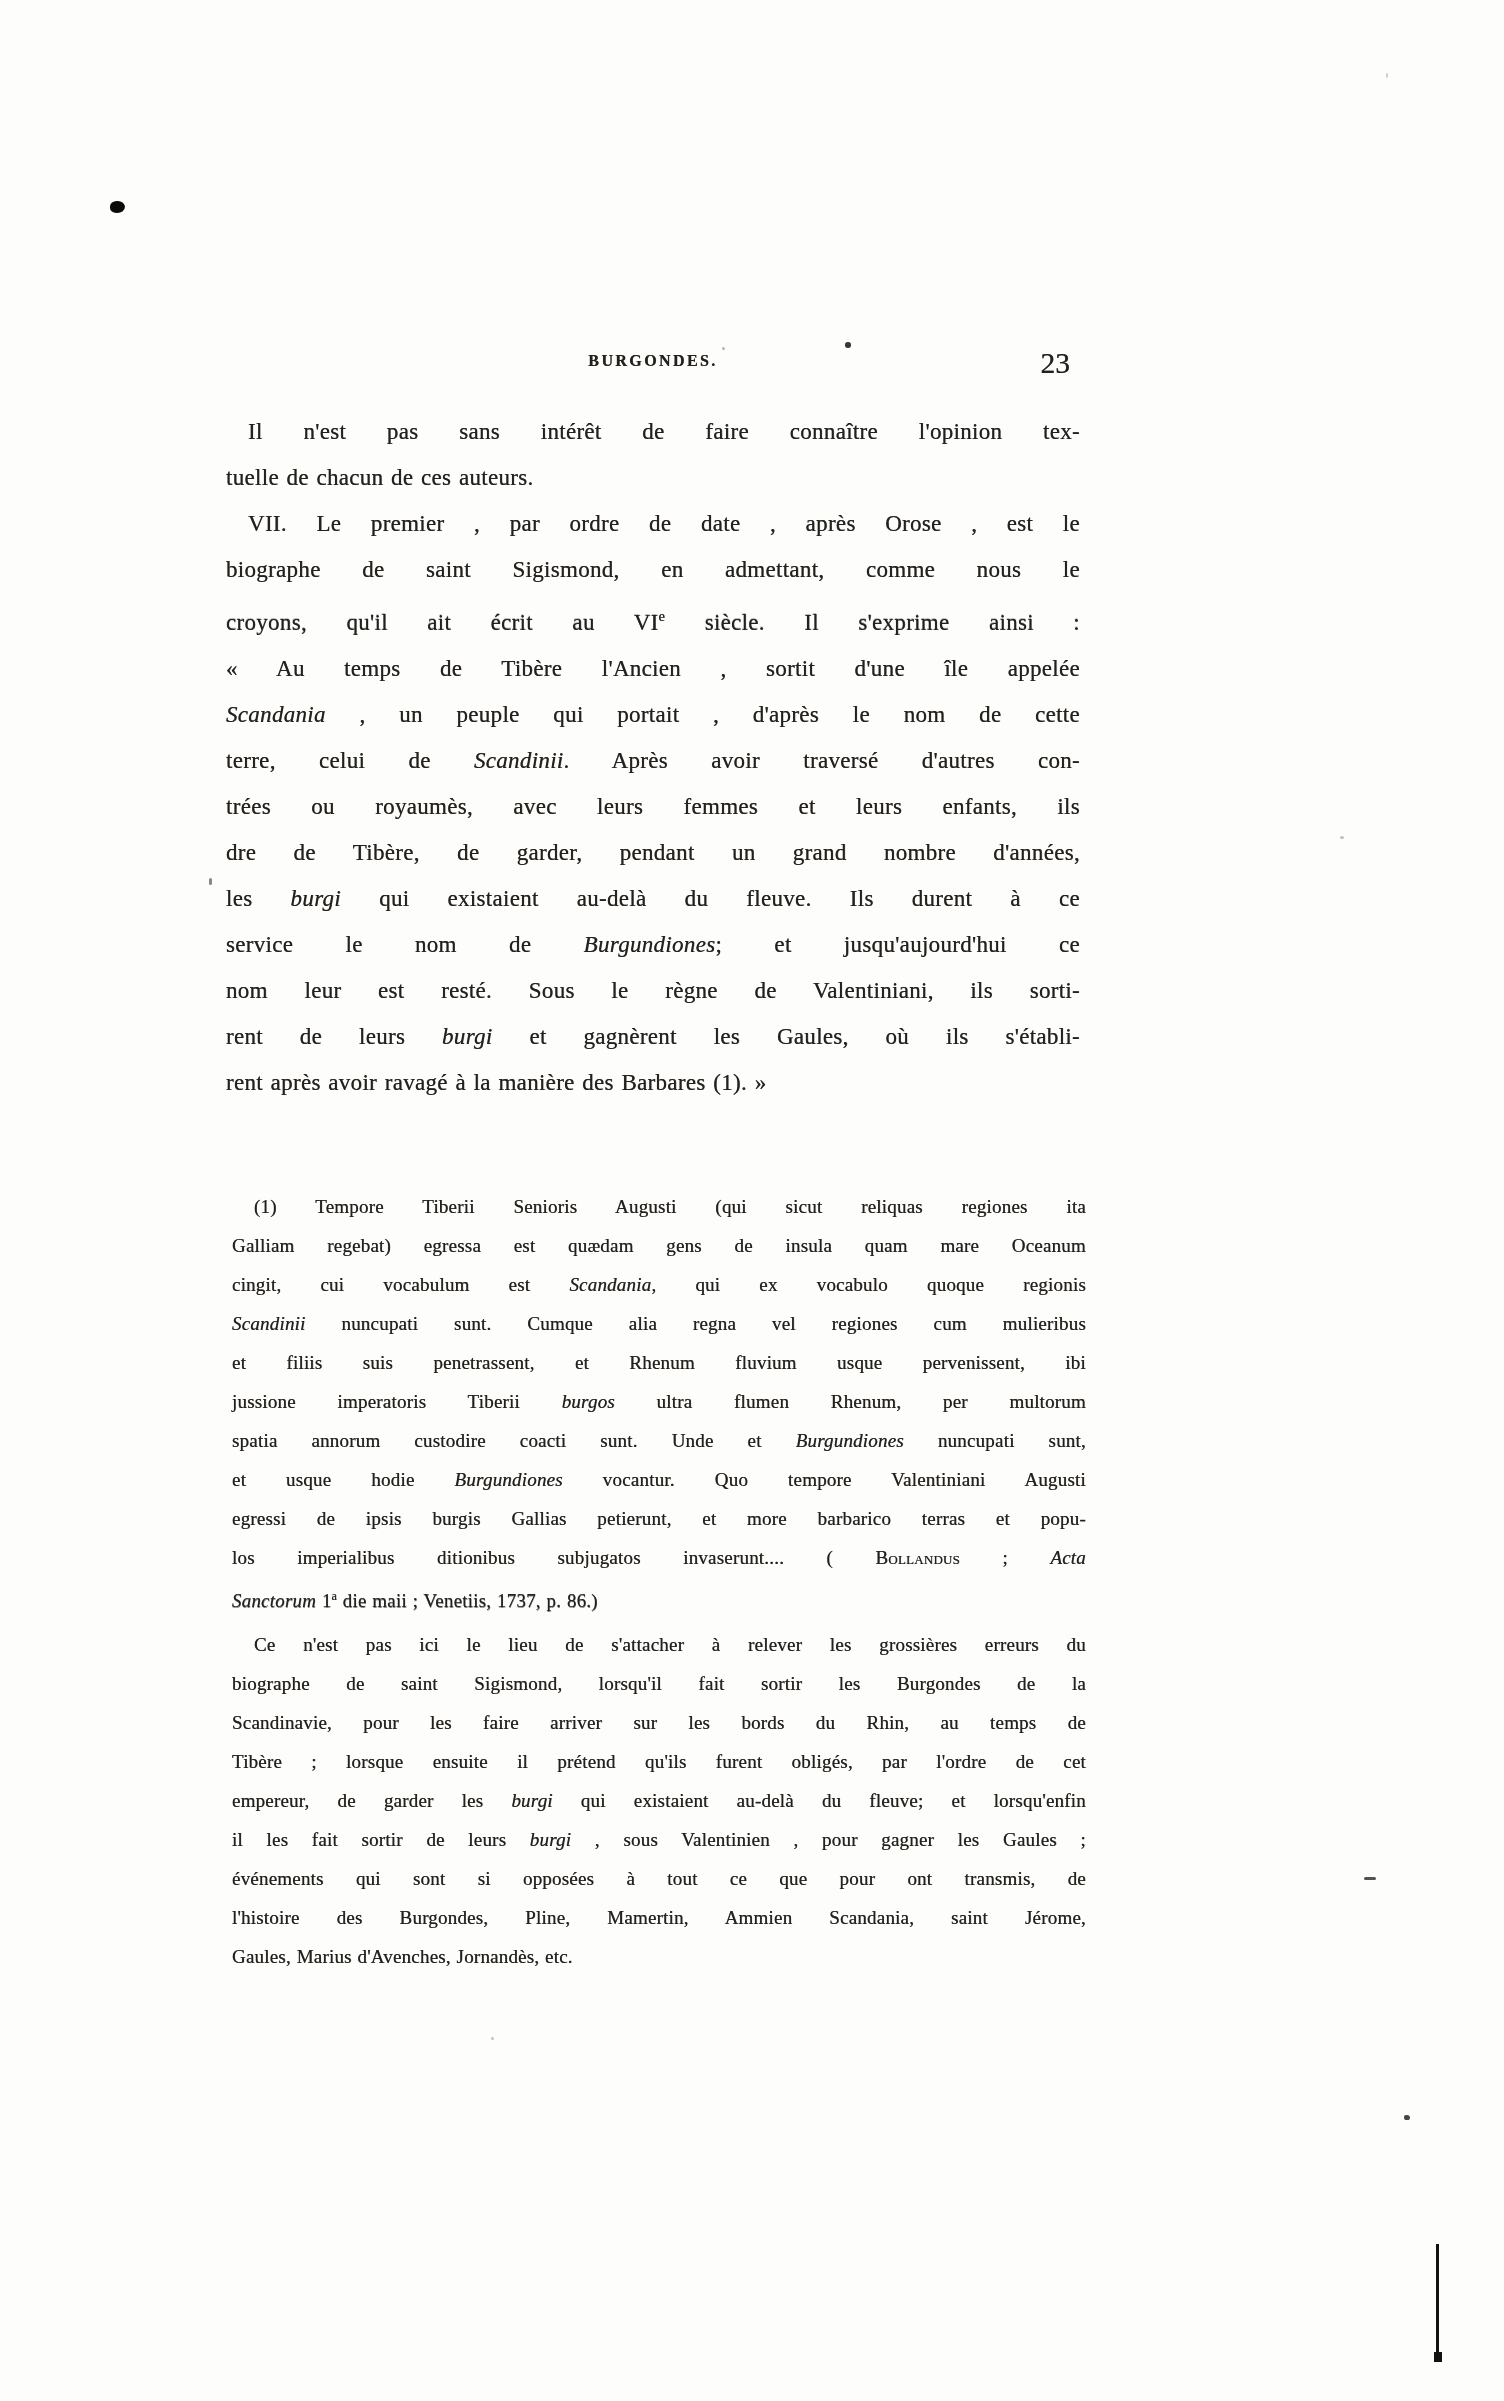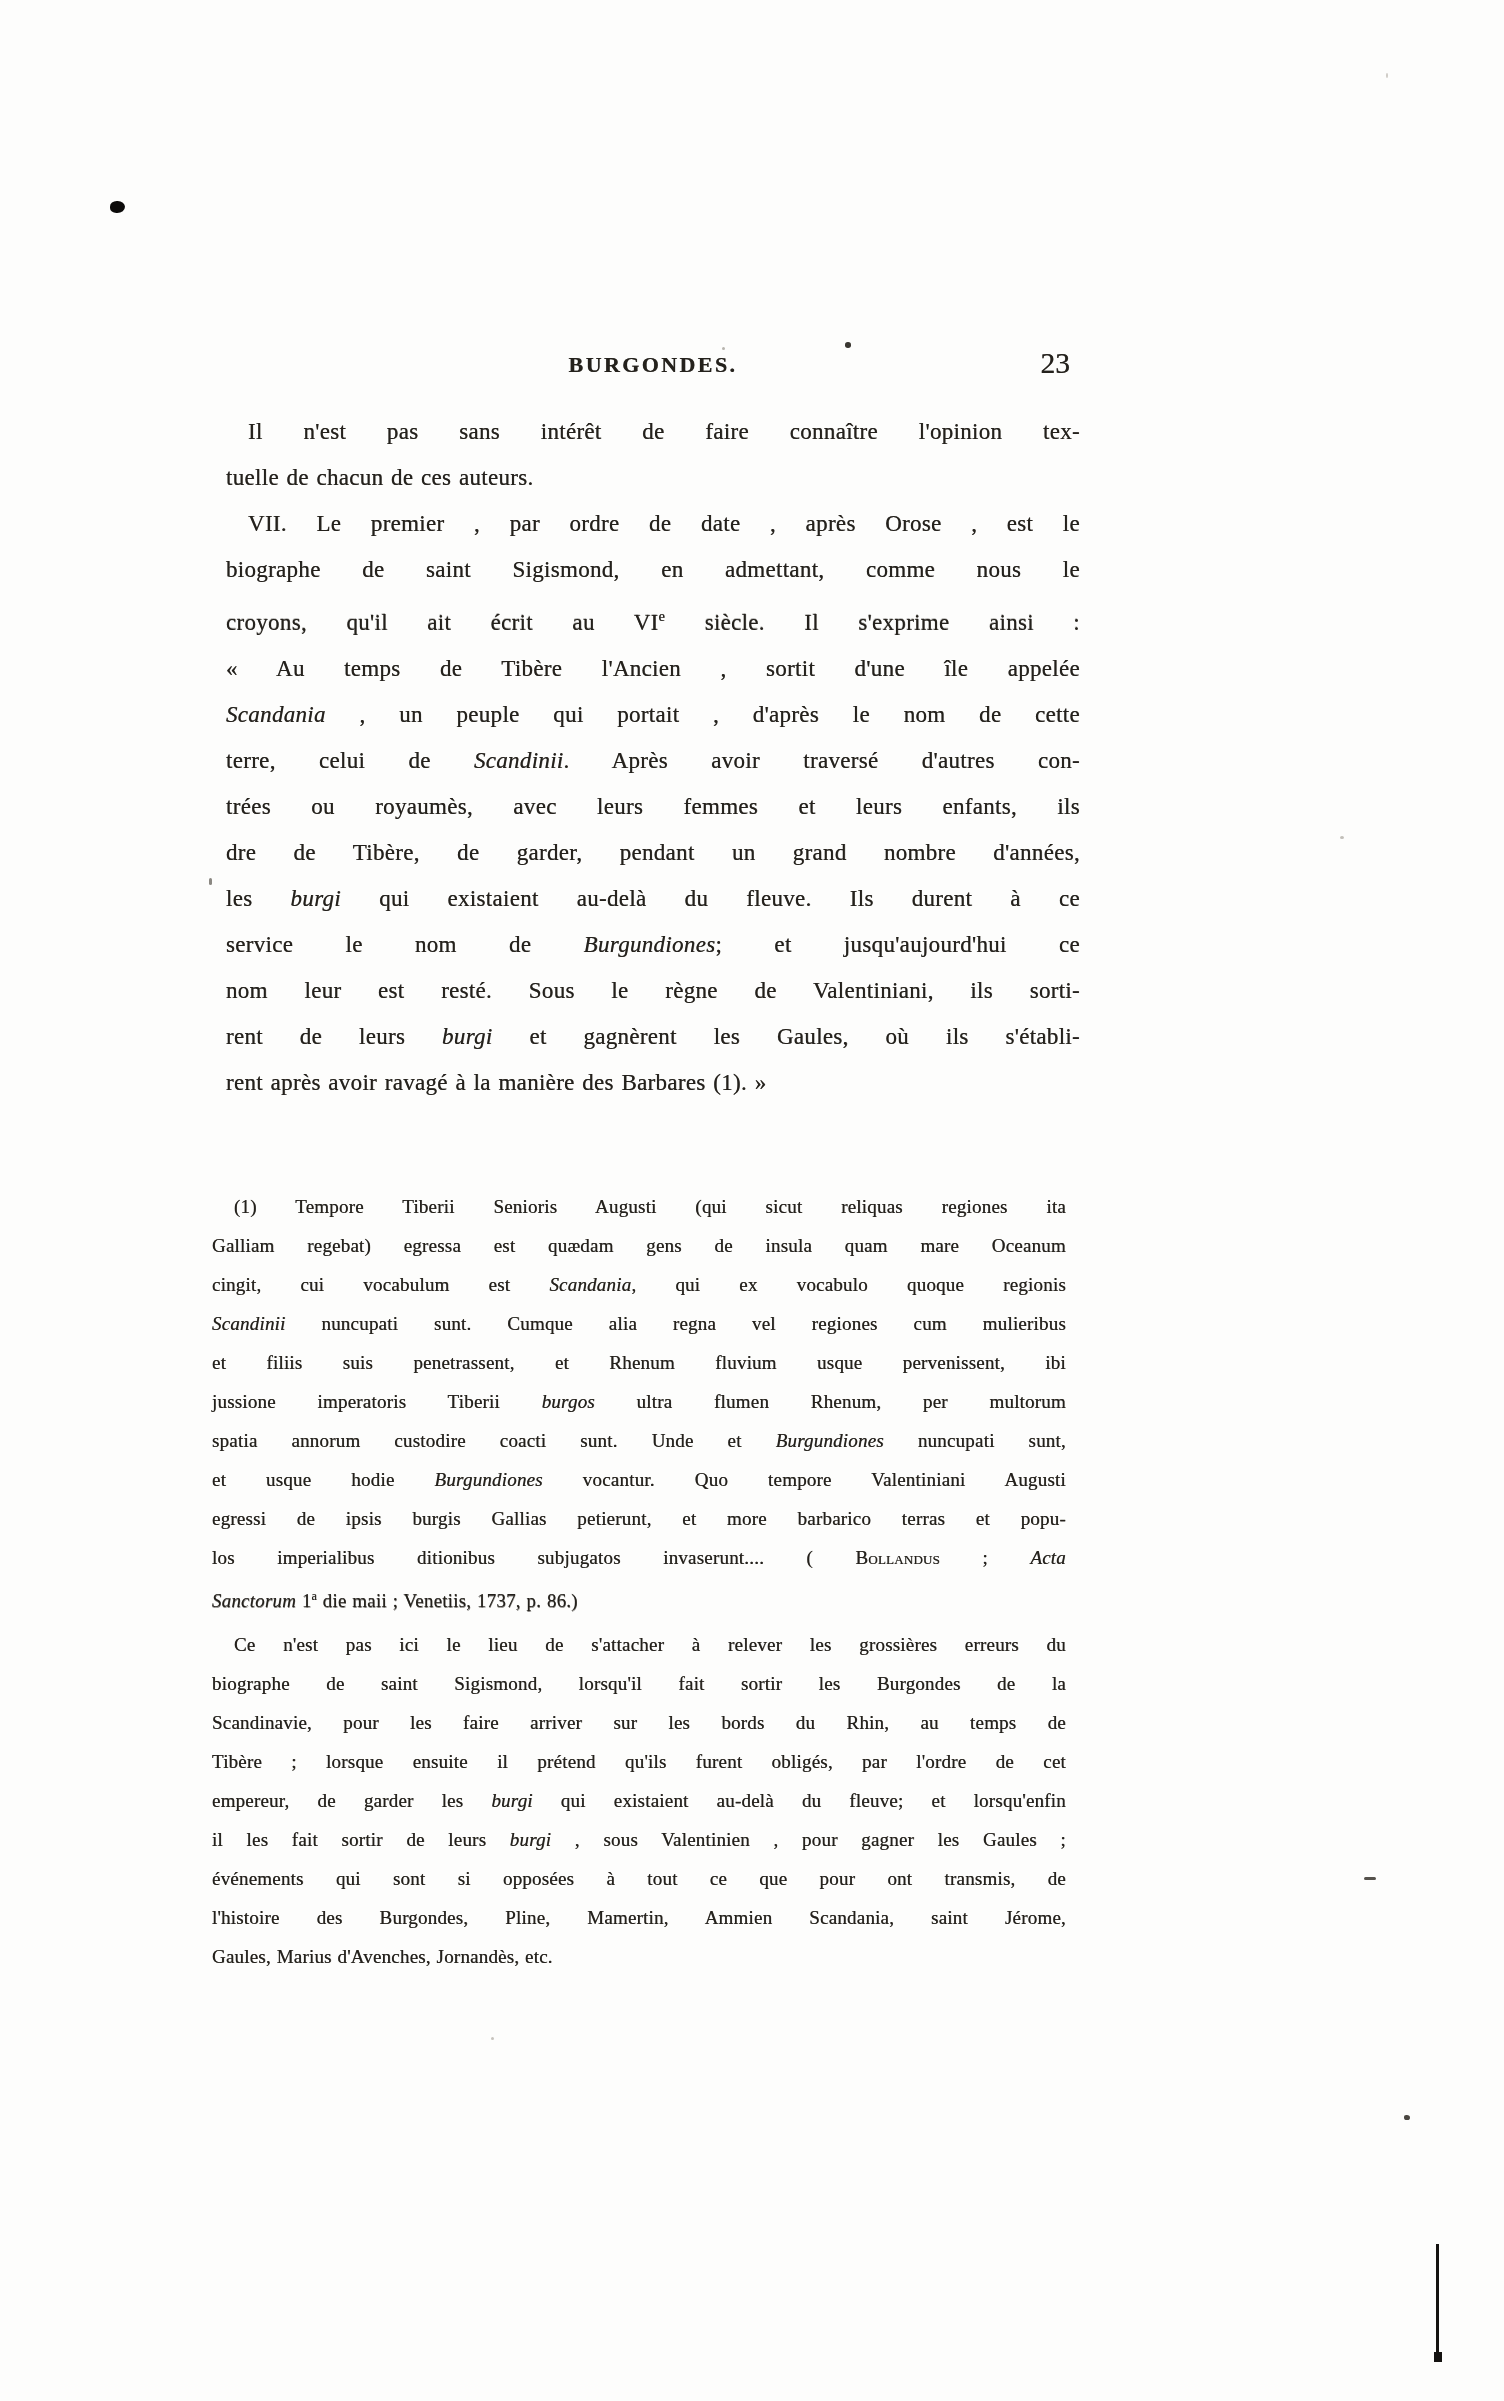--- a/index.html
+++ b/index.html
@@ -7,27 +7,27 @@
     width:1505px;height:2401px;position:relative;overflow:hidden;
     background:#fdfdfc;
     font-family:"Liberation Serif","DejaVu Serif",serif;
   }
   .page{position:absolute;inset:0;}
   .ink{color:#24211c;text-shadow:0.3px 0.3px 0 rgba(32,29,24,.55), -0.2px -0.2px 0 rgba(32,29,24,.3);}
   
   .header{position:absolute;left:226px;top:352px;width:854px;height:35px;}
   .running-title{
     position:absolute;left:50%;transform:translateX(-50%);
-    font-size:22px;letter-spacing:2.4px;font-weight:bold;font-family:Liberation Serif, serif;
+    font-size:16px;letter-spacing:2.4px;font-weight:bold;font-family:Liberation Serif, serif;
   }
   .page-number{position:absolute;right:10px;top:-4.8px;font-size:29.5px;margin-left:12px;}
   
   .main-text{position:absolute;left:226px;top:409px;width:854px;font-size:23px;line-height:46px;letter-spacing:0.3px;word-spacing:1.6px;}
   
-  .footnote{position:absolute;left:212px;top:1187px;width:854px;font-size:19px;line-height:39px;letter-spacing:0.2px;word-spacing:0.8px;}
+  .footnote{position:absolute;left:232px;top:1187px;width:854px;font-size:19px;line-height:39px;letter-spacing:0.2px;word-spacing:0.8px;}
   .footnote .para{margin-bottom:4.8px;}
   .line{min-height:1em;}
   .line.just{text-align:justify;text-align-last:justify;}
   .line.indent{text-indent:22px;}
   .it{font-style:italic;}
   .sc{font-variant:small-caps;}
   .sup{font-size:62%;vertical-align:super;}
   
   .ink-blob{position:absolute;left:110px;top:201px;width:15px;height:12px;background:#0c0b0a;border-radius:48% 52% 55% 45%;}
   .scan-line{position:absolute;left:1436px;top:2244px;width:3.2px;height:118px;background:#141210;}

